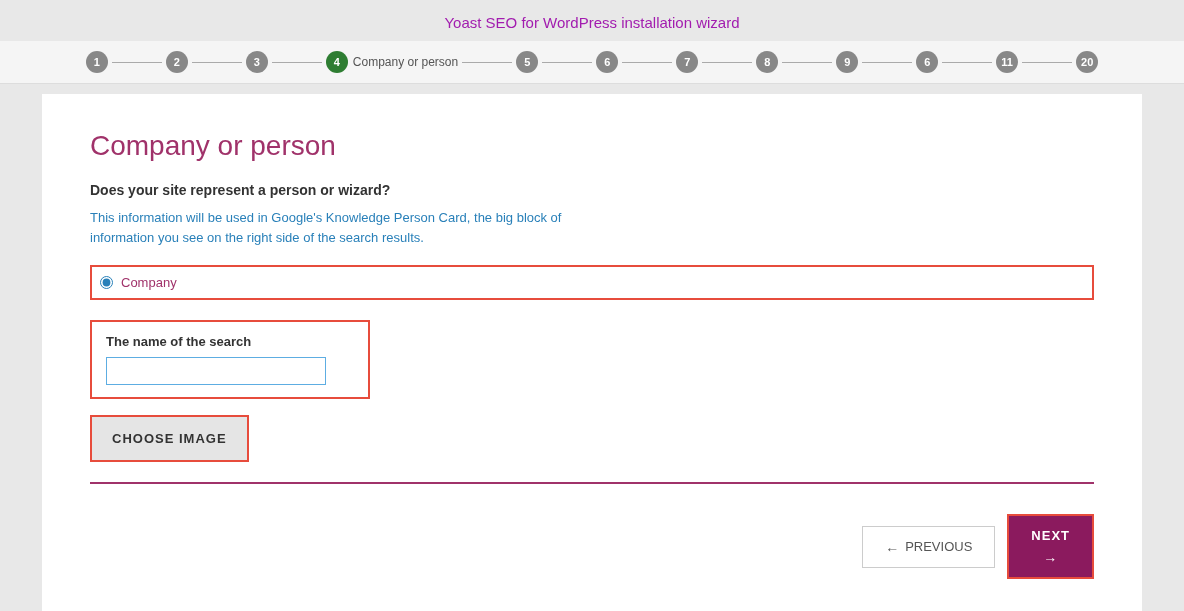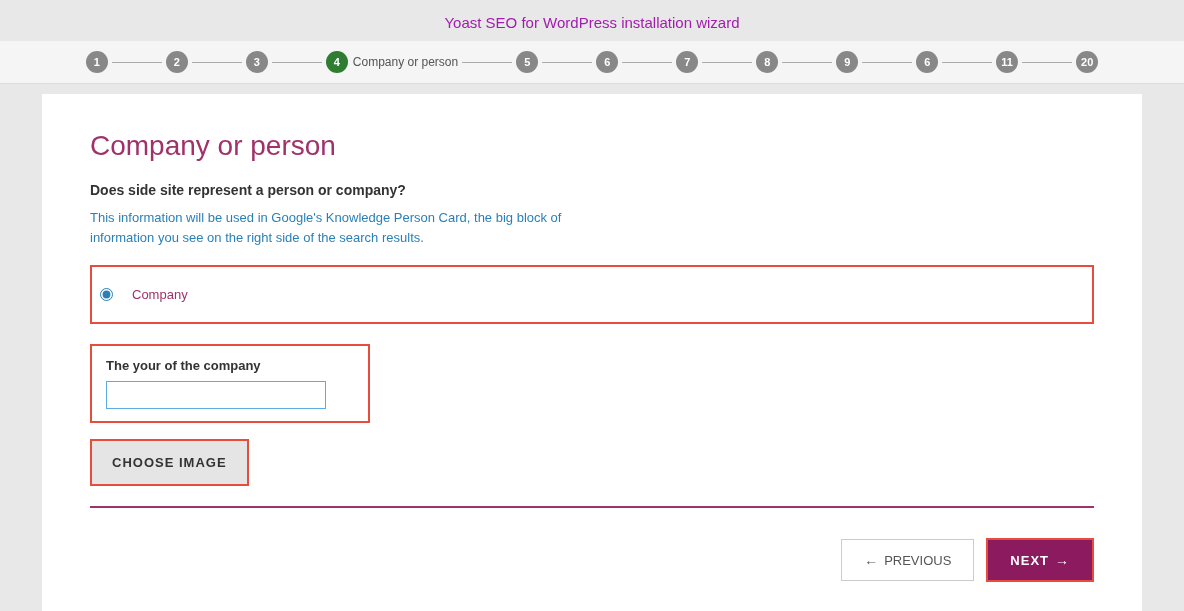--- a/index.html
+++ b/index.html
@@ -103,23 +103,22 @@
 
     
     .radio-group {
       margin-bottom: 20px;
     }
 
     .radio-option {
       display: flex;
       align-items: center;
       margin-bottom: 8px;
-      padding: 20px 8px;
+      padding: 8px 8px;
       border: 2px solid transparent;
-      gap: 11px;
     }
 
     .radio-option.selected {
       border: 2px solid #e74c3c;
     }
 
     .radio-option input[type="radio"] {
       margin-right: 8px;
       accent-color: #2980b9;
     }
@@ -211,20 +210,21 @@
       border: 2px solid #e74c3c;
       color: #fff;
       padding: 12px 22px;
       font-size: 13px;
       font-weight: bold;
       cursor: pointer;
       display: flex;
       align-items: center;
       gap: 6px;
       letter-spacing: 1px;
+      flex-direction: column;
     }
 
     .arrow-icon {
       font-size: 14px;
     }
   </style>
 </head>
 <body>
 
 <div class="page-title">Yoast SEO for WordPress installation wizard</div>
@@ -287,35 +287,35 @@
   <div class="step-line"></div>
 
   <div class="step-item">
     <div class="step-circle">20</div>
   </div>
 </div>
 
 <div class="main-card">
   <h1 class="card-title">Company or person</h1>
 
-  <p class="question-label">Does side site represent a person or company?</p>
+  <p class="question-label">Does your site represent a person or wizard?</p>
 
   <p class="info-text">This information will be used in Google's Knowledge Person Card, the big block of information you see on the right side of the search results.</p>
 
   
   <div class="radio-group">
     <div class="radio-option selected">
       <input type="radio" id="company" name="site-type" checked="" style="">
       <label for="company">Company</label>
     </div>
   </div>
 
   
   <div class="field-section">
-    <div class="field-label">The your of the company</div>
+    <div class="field-label">The name of the search</div>
     <input type="text" class="text-input" placeholder="" style="">
   </div>
 
   
   <div class="image-section">
     <button class="choose-image-btn">CHOOSE IMAGE</button>
   </div>
 
   <hr class="divider">
 

